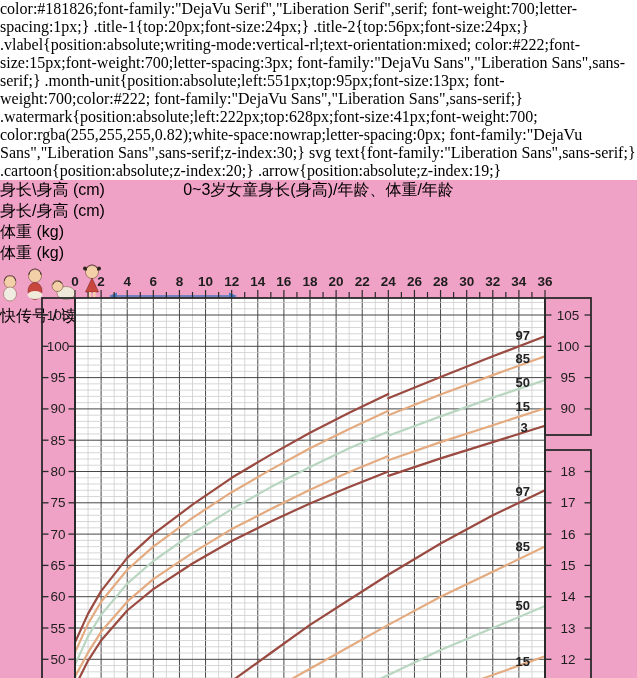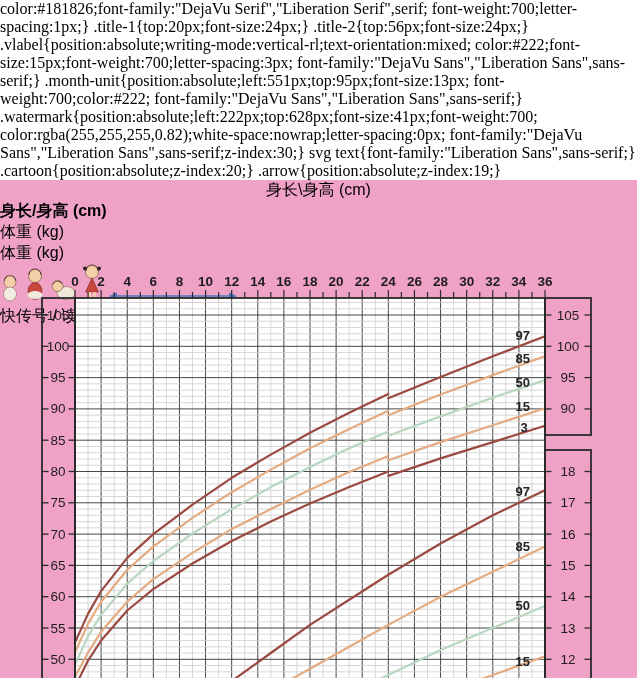--- a/index.html
+++ b/index.html
@@ -25,24 +25,25 @@
   .cartoon{position:absolute;z-index:20;}
   .arrow{position:absolute;z-index:19;}
 
 
 
 
 
 
 <div class="stage">
 
-
-
-  <div class="vlabel" style="left:20px;top:248px;text-align:center;">身长\身高 (cm)</div>
-  <div class="vlabel" style="left:598px;top:130px;font-weight:bold;">身长/身高 (cm)</div>
+  <div class="title-line title-1">0~3岁女童身长(身高)/年龄、体重/年龄</div>
+
+
+  <div class="vlabel" style="left:20px;top:248px;">身长\身高 (cm)</div>
+  <div class="vlabel" style="left:598px;top:130px;">身长/身高 (cm)</div>
   <div class="vlabel" style="left:598px;top:497px;">体重 (kg)</div>
   <div class="vlabel" style="left:20px;top:612px;">体重 (kg)</div>
 
   <svg id="chart" width="637" height="678" style="position:absolute;left:0;top:0;">
       <rect x="75" y="118" width="470" height="560" fill="#ffffff"></rect>
       <g>
         <line x1="75" y1="118" x2="75" y2="678" stroke="#474747" stroke-width="1"></line>
         <line x1="88.05555555555556" y1="118" x2="88.05555555555556" y2="678" stroke="#cdcdcd" stroke-width="0.8"></line>
         <line x1="101.11111111111111" y1="118" x2="101.11111111111111" y2="678" stroke="#474747" stroke-width="1"></line>
         <line x1="114.16666666666666" y1="118" x2="114.16666666666666" y2="678" stroke="#cdcdcd" stroke-width="0.8"></line>

